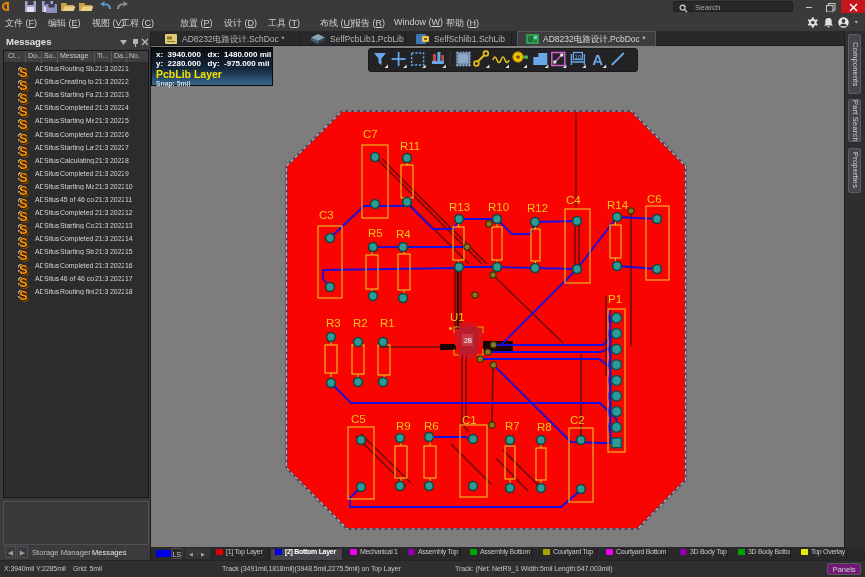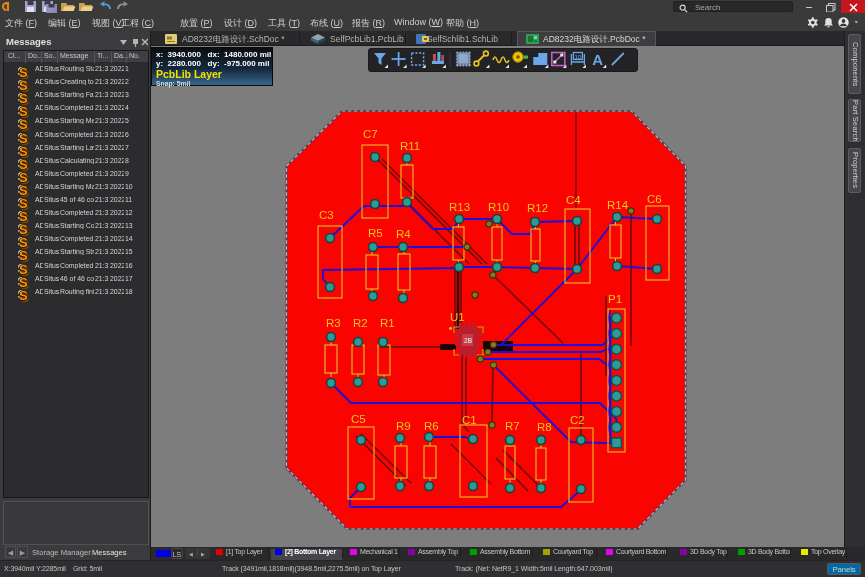--- a/index.html
+++ b/index.html
@@ -71,21 +71,21 @@
 </div>
 
 <div id="menubar">
  <span style="left:5px">文件 (<u>F</u>)</span>
  <span style="left:48px">编辑 (<u>E</u>)</span>
  <span style="left:92px">视图 (<u>V</u>)</span>
  <span style="left:121px">工程 (<u>C</u>)</span>
  <span style="left:180px">放置 (<u>P</u>)</span>
  <span style="left:224px">设计 (<u>D</u>)</span>
  <span style="left:268px">工具 (<u>T</u>)</span>
- <span style="left:310px">布线 (<u>U</u>)</span>
+ <span style="left:320px">布线 (<u>U</u>)</span>
  <span style="left:352px">报告 (<u>R</u>)</span>
  <span style="left:394px">Window (<u>W</u>)</span>
  <span style="left:446px">帮助 (<u>H</u>)</span>
  <svg class="abs" style="left:806px;top:3px" width="59" height="13" viewBox="0 0 59 13">
   <g fill="#e0e0e0">
         <path d="M6,1.2 L7.6,1.2 L8,3 a3.6,3.6 0 0 1 1.2,0.7 L11,3.2 L11.8,4.6 L10.5,5.8 a3.8,3.8 0 0 1 0,1.4 L11.8,8.4 L11,9.8 L9.2,9.3 a3.6,3.6 0 0 1 -1.2,0.7 L7.6,11.8 L6,11.8 L5.6,10 a3.6,3.6 0 0 1 -1.2,-0.7 L2.6,9.8 L1.8,8.4 L3.1,7.2 a3.8,3.8 0 0 1 0,-1.4 L1.8,4.6 L2.6,3.2 L4.4,3.7 a3.6,3.6 0 0 1 1.2,-0.7 Z M6.8,4.7 a1.8,1.8 0 1 0 0,3.6 a1.8,1.8 0 0 0 0,-3.6 Z"></path>
       </g>
   <path d="M22.5,2 a3.2,3.2 0 0 1 3.2,3.2 L25.7,8 L27,9.5 L18,9.5 L19.3,8 L19.3,5.2 A3.2,3.2 0 0 1 22.5,2 Z M21.3,10.2 L23.7,10.2 A1.2,1.2 0 0 1 21.3,10.2 Z" fill="#e0e0e0"></path>
   <circle cx="37.5" cy="6.5" r="5.2" fill="#e8e8e8"></circle>
       <circle cx="37.5" cy="5" r="1.9" fill="#3a3a3a"></circle>
@@ -304,21 +304,21 @@
       <polygon points="0,3.5 7,7 7,10 0,6.5" fill="#46606e"></polygon>
       <polygon points="14,3.5 7,7 7,10 14,6.5" fill="#2e4654"></polygon>
     </svg>
  <span class="abs" style="left:179px;top:3px">SelfPcbLib1.PcbLib</span>
  <div class="abs" style="left:254px;top:2px;width:1px;height:11px;background:#1c1c1e"></div>
  <svg class="abs" style="left:265px;top:3px" width="13" height="10">
       <rect width="10" height="10" rx="1" fill="#3f74b5"></rect>
       <rect x="6" y="2" width="7" height="6" rx="1" fill="#e8c74a"></rect>
       <rect x="8" y="4" width="3" height="2" fill="#7a6420"></rect>
     </svg>
- <span class="abs" style="left:276px;top:3px">SelfSchlib1.SchLib</span>
+ <span class="abs" style="left:283px;top:3px">SelfSchlib1.SchLib</span>
  <div class="abs" style="left:360px;top:2px;width:1px;height:11px;background:#1c1c1e"></div>
  <div class="abs" style="left:366px;top:0;width:139px;height:15px;background:#3d3d40;border:1px solid #55555a;border-bottom:none"></div>
  <svg class="abs" style="left:375px;top:3px" width="13" height="10">
       <rect width="13" height="10" rx="1" fill="#2f9e50"></rect>
       <rect x="2" y="2" width="5" height="6" fill="#1e6e36"></rect>
       <rect x="8" y="2" width="3" height="3" fill="#62d8d0"></rect>
       <rect x="8" y="6.5" width="3" height="1.5" fill="#1e6e36"></rect>
     </svg>
  <span class="abs" style="left:392px;top:3px;color:#d8d8d8">AD8232电路设计.PcbDoc *</span>
 </div>
@@ -633,20 +633,20 @@
 <div class="abs" style="left:639px;top:1px;width:1px;height:11px;background:#1f1f21"></div>
 <div class="ltab" style="left:646px;width:50px;height:11px;padding:0 0 0 4px;overflow:hidden"><span class="lsq" style="background:#e8e800"></span><span style="position:relative;top:-0.5px">Top Overlay</span></div>
 <div class="abs" style="left:695px;top:1px;width:1px;height:11px;background:#1f1f21"></div>
 </div>
 
 <div id="statusbar">
  <span class="abs" style="left:4px;top:4px">X:3940mil Y:2285mil</span>
  <span class="abs" style="left:73px;top:4px">Grid: 5mil</span>
  <span class="abs" style="left:222px;top:4px">Track (3491mil,1818mil)(3948.5mil,2275.5mil) on Top Layer</span>
  <span class="abs" style="left:455px;top:4px">Track: (Net: NetR9_1 Width:5mil Length:647.003mil)</span>
- <div class="abs" style="left:827px;top:2px;width:34px;height:12px;background:#0369a1;border:1px solid #5a5a5e;border-radius:2px;text-align:center;line-height:11px;color:#d0d0d0;font-size:7.8px">Panels</div>
+ <div class="abs" style="left:827px;top:2px;width:34px;height:12px;background:#701a75;border:1px solid #5a5a5e;border-radius:2px;text-align:center;line-height:11px;color:#d0d0d0;font-size:7.8px">Panels</div>
 </div>
 
 <div id="rightstrip">
  <div class="vtab" style="top:3px;height:60px">Components</div>
  <div class="vtab" style="top:68px;height:43px">Part Search</div>
  <div class="vtab" style="top:117px;height:45px">Properties</div>
 </div>
 
 </body></html>

